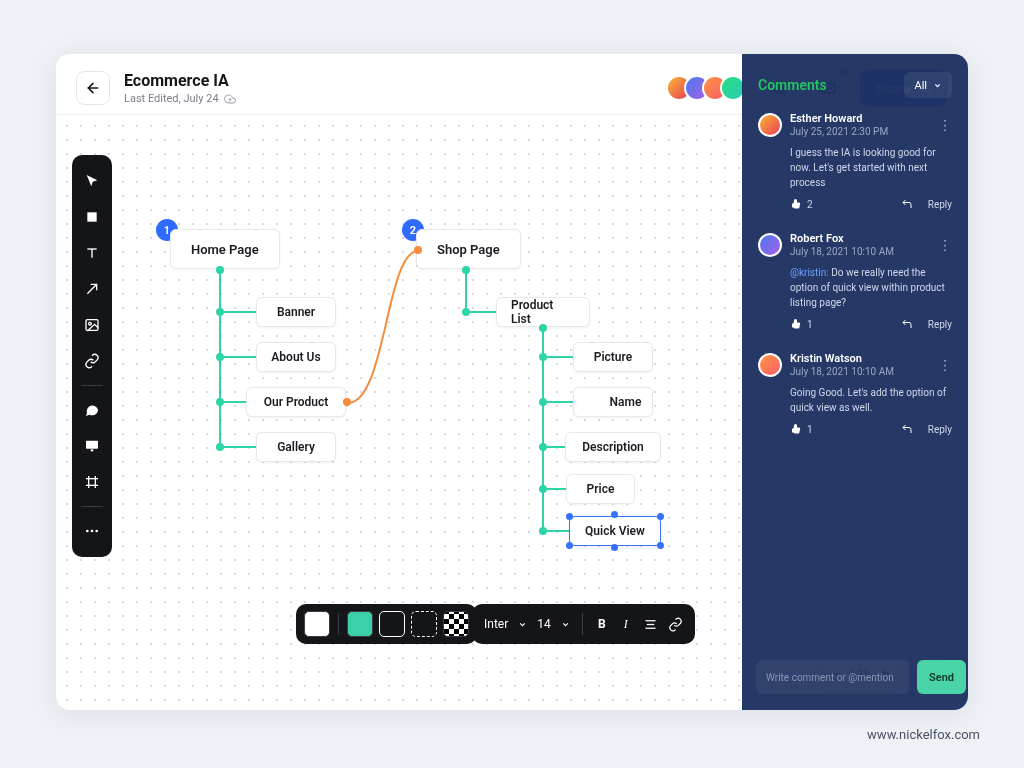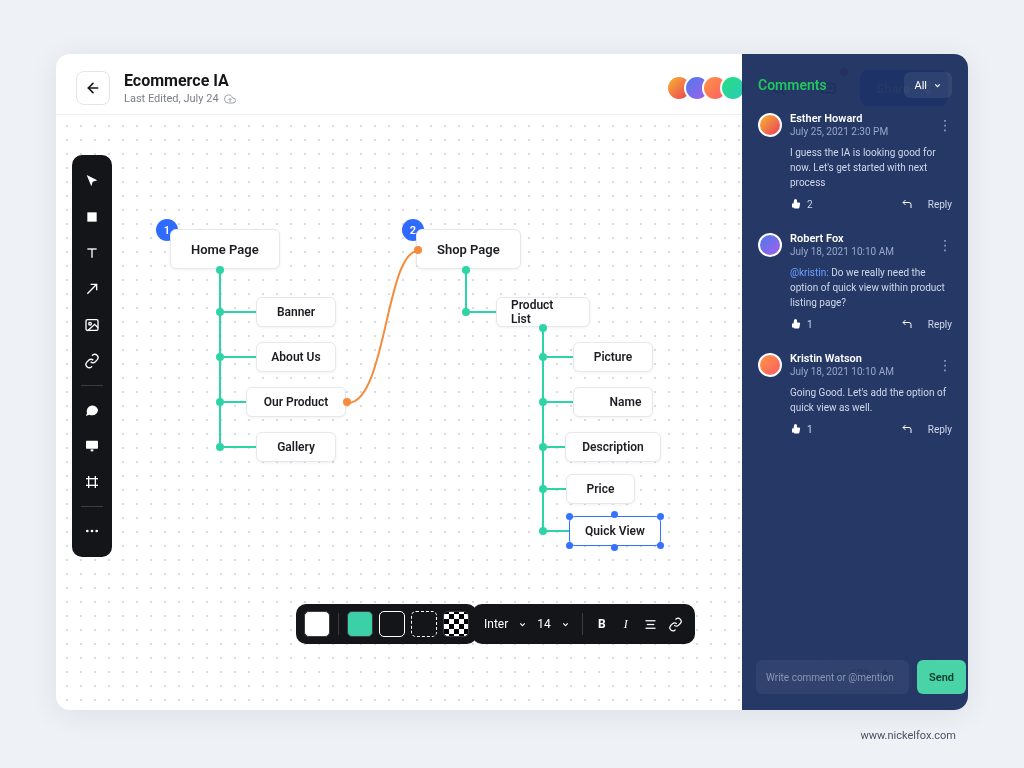--- a/index.html
+++ b/index.html
@@ -67,21 +67,21 @@
 .c-text { font-size: 10px; color: #cfd7ea; margin-top: 8px; margin-left: 32px; line-height: 1.5; }
 .c-text .mention { color: #6da1ff; }
 .c-actions { display: flex; align-items: center; justify-content: space-between; margin-top: 8px; margin-left: 32px; font-size: 10px; color: #cfd7ea; }
 .c-like { display: flex; align-items: center; gap: 5px; cursor: pointer; }
 .c-reply { display: flex; align-items: center; gap: 15px; cursor: pointer; }
 .cp-footer { padding: 12px 14px 16px; display: flex; gap: 8px; align-items: center; }
 .cp-input { flex: 1; height: 34px; padding: 0 10px; background: rgba(255,255,255,0.05); border: none; border-radius: 6px; color: #fff; font-size: 10px; outline: none; }
 .cp-input::placeholder { color: #8a95b5; }
 .cp-send { height: 34px; padding: 0 12px; background: #49d3a7; color: #0c3a2b; font-weight: 600; font-size: 11px; border-radius: 6px; cursor: pointer; display: flex; align-items: center; }
 
-.footer-credit { position: absolute; right: 68px; bottom: 26px; font-size: 11px; color: #4a5164; }
+.footer-credit { position: absolute; right: 44px; bottom: 26px; font-size: 13px; color: #4a5164; }
 
 svg { display: block; }
 
 
 .curve { position: absolute; pointer-events: none; }
 </style>
 </head>
 <body>
 
 <div class="app-frame">

